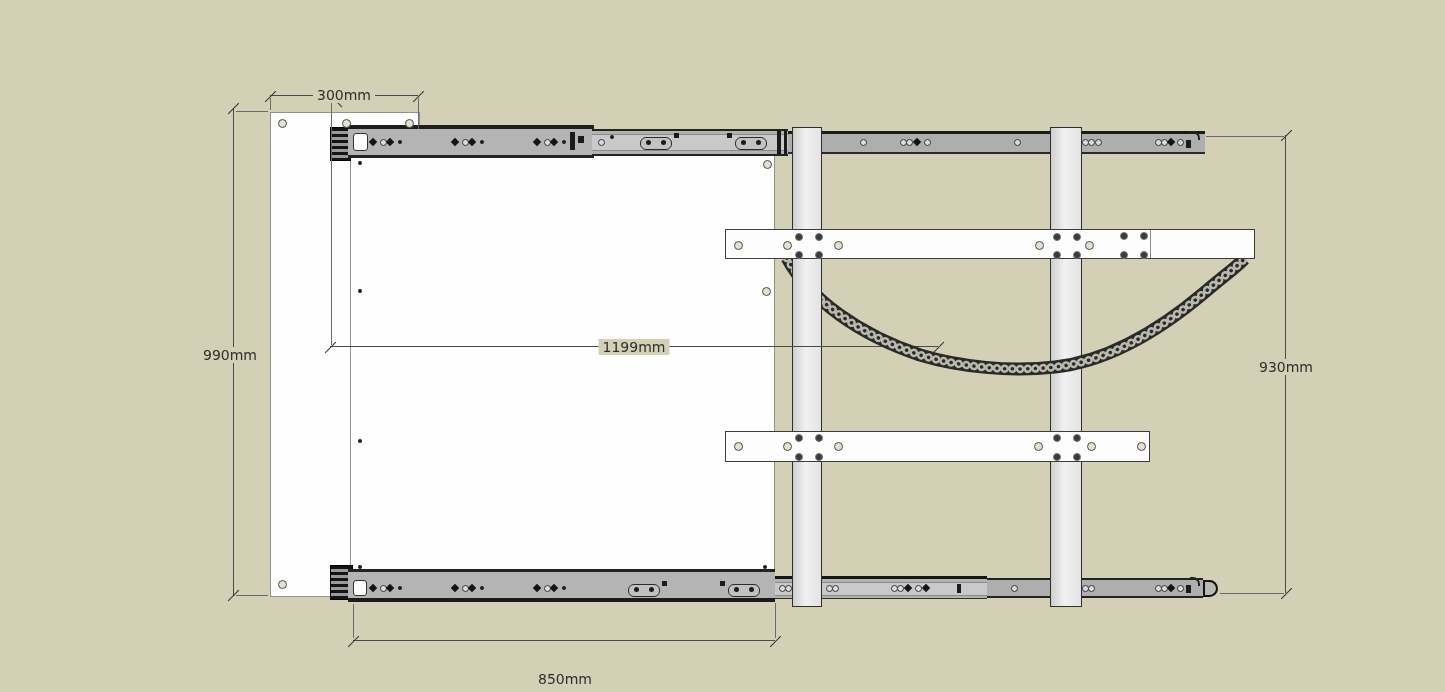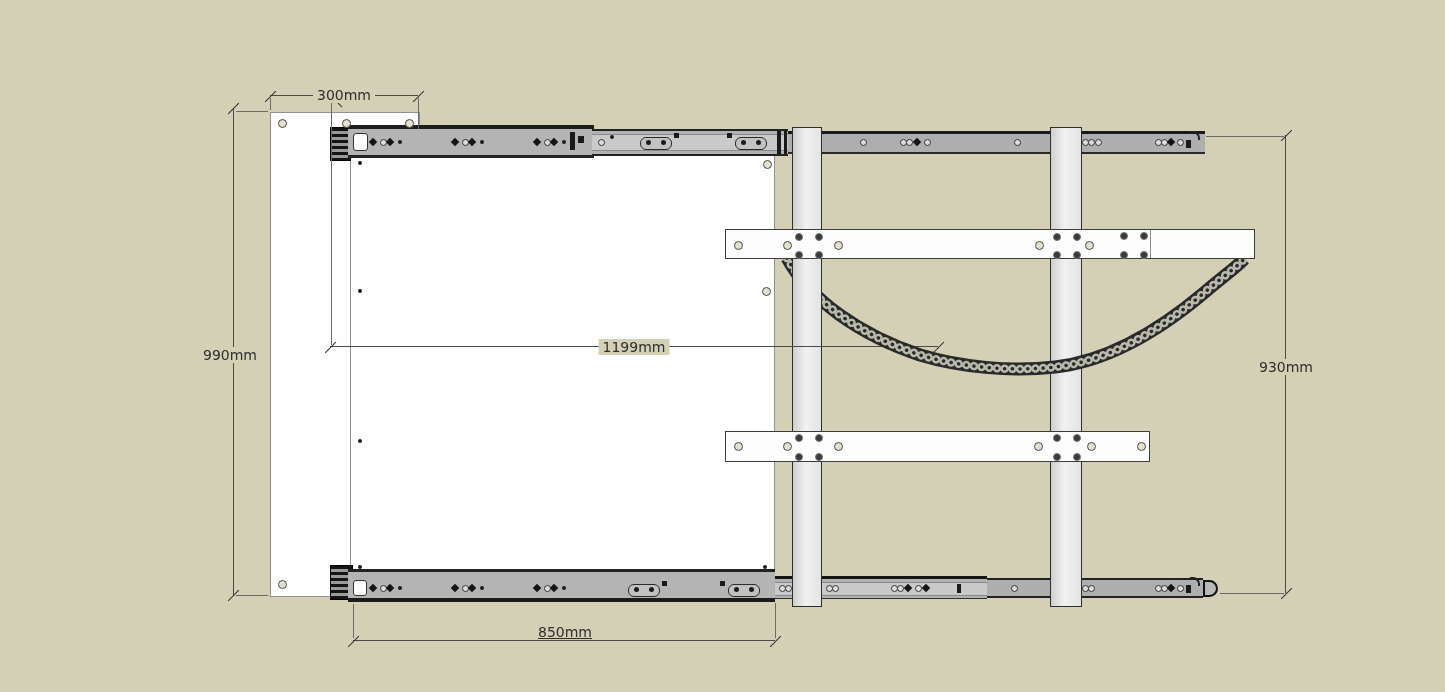--- a/index.html
+++ b/index.html
@@ -89,21 +89,21 @@
   <div class="abs extline" style="left:236px;top:595px;width:32px;height:1px;"></div>
   <div class="dimlabel" style="left:230px;top:355px;">990mm</div>
 
   <div class="abs extline" style="left:331px;top:103px;width:1px;height:242px;z-index:4;"></div>
   <div class="abs dimline" style="left:330px;top:346px;width:608px;height:1px;"></div>
   <div class="dimlabel" style="left:634px;top:347px;">1199mm</div>
 
   <div class="abs dimline" style="left:353px;top:640px;width:422px;height:1px;z-index:9;"></div>
   <div class="abs extline" style="left:353px;top:604px;width:1px;height:34px;"></div>
   <div class="abs extline" style="left:775px;top:603px;width:1px;height:35px;"></div>
-  <div class="dimlabel" style="left:565px;top:632px;text-decoration:underline;">850mm</div>
+  <div class="dimlabel" style="left:565px;top:679px;">850mm</div>
 
   <div class="abs dimline" style="left:1285px;top:135px;width:1px;height:458px;z-index:9;"></div>
   <div class="abs extline" style="left:1206px;top:136px;width:78px;height:1px;"></div>
   <div class="abs extline" style="left:1220px;top:593px;width:64px;height:1px;"></div>
   <div class="dimlabel" style="left:1286px;top:367px;">930mm</div>
 
 <div class="h-o" style="left: 278px; top: 119px; z-index: 2;"></div>
     <div class="h-o" style="left: 342px; top: 119px; z-index: 2;"></div>
     <div class="h-o" style="left: 405px; top: 119px; z-index: 2;"></div>
     <div class="h-o" style="left: 278px; top: 580px; z-index: 2;"></div>

